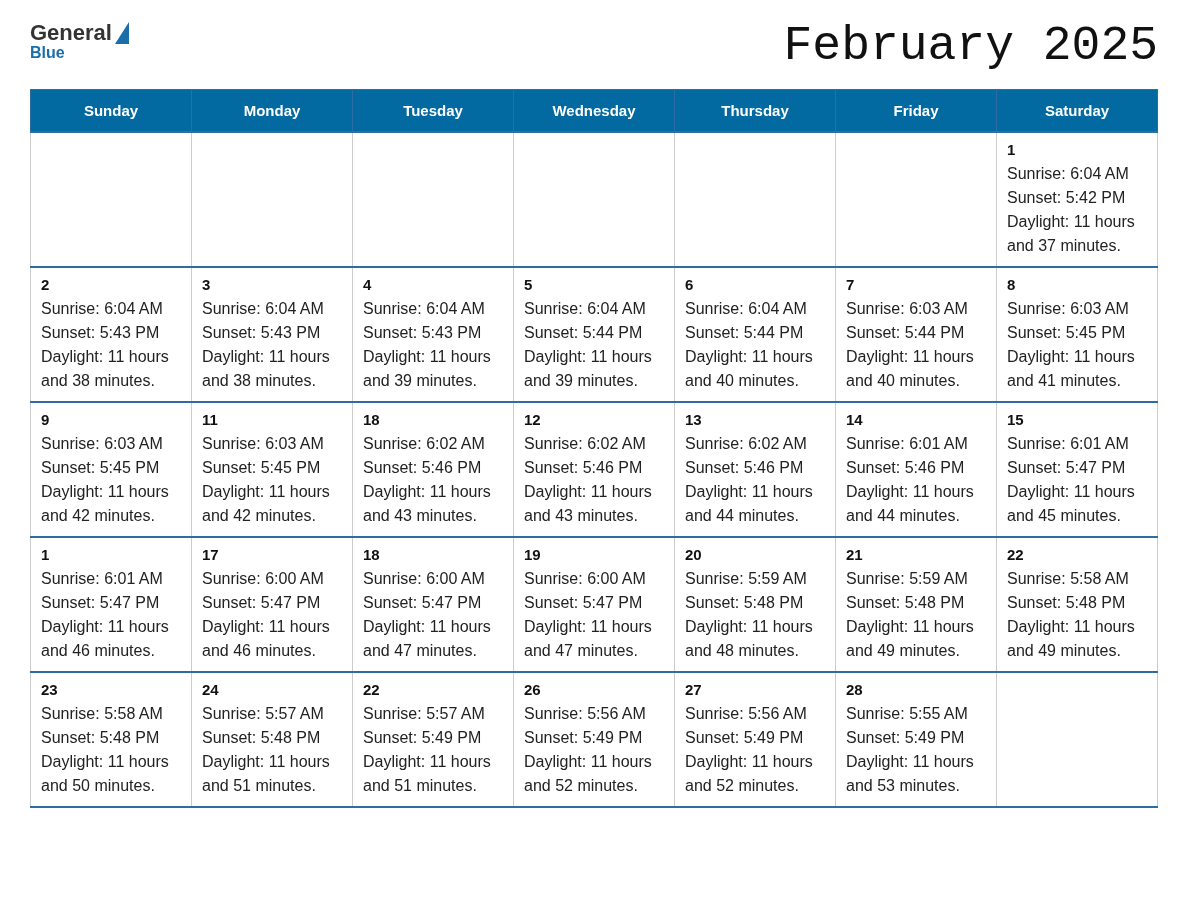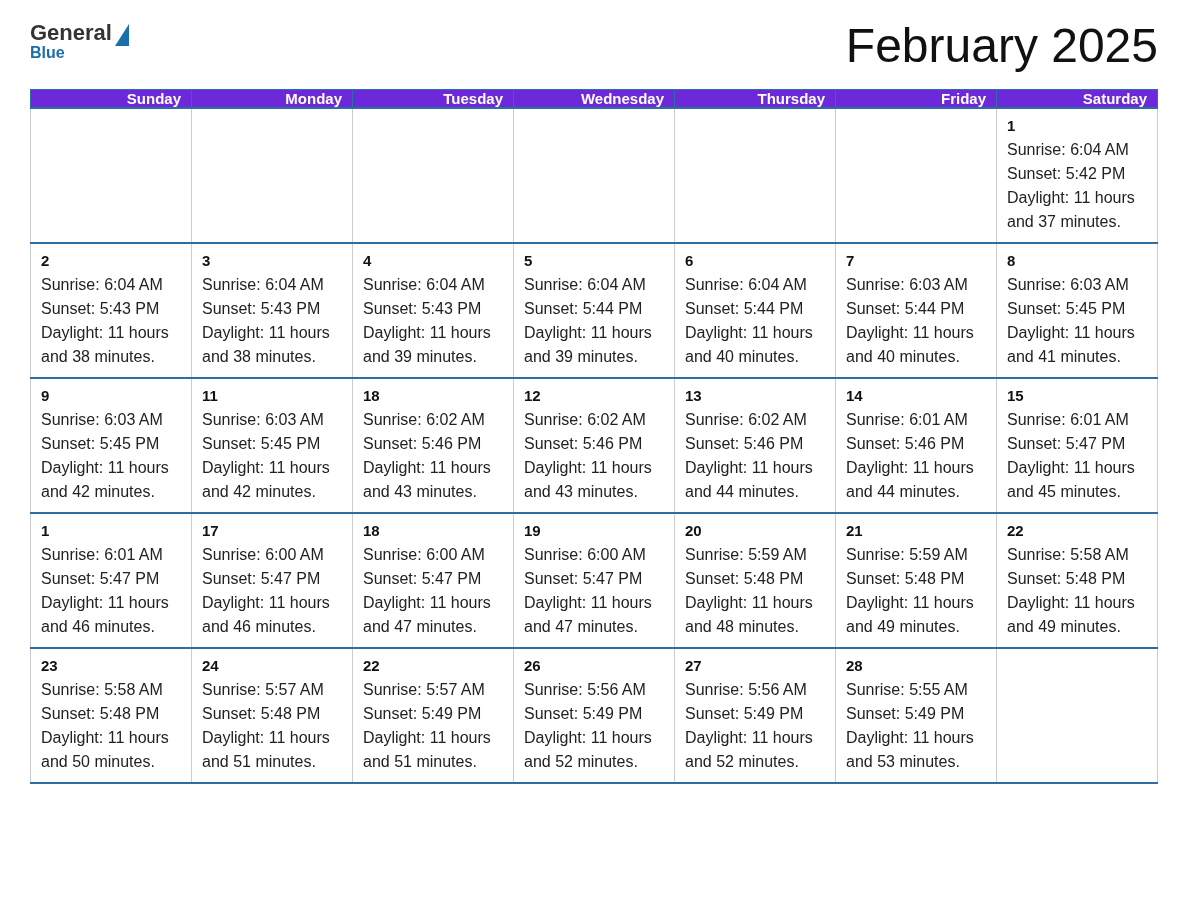--- a/index.html
+++ b/index.html
@@ -16,21 +16,21 @@
       align-items: flex-start;
       margin-bottom: 16px;
     }
     .logo {
       display: flex;
       flex-direction: column;
       align-items: flex-start;
     }
     .logo-top {
       display: flex;
-      align-items: flex-end;
+      align-items: center;
     }
     .logo-general {
       font-size: 22px;
       font-weight: bold;
       color: #333;
     }
     .logo-triangle {
       width: 0;
       height: 0;
       border-left: 14px solid transparent;
@@ -45,38 +45,39 @@
       margin-top: -2px;
     }
     .title-area {
       text-align: right;
     }
     .main-title {
       font-size: 48px;
       font-weight: normal;
       color: #111;
       line-height: 1.1;
+      font-family: Liberation Mono, monospace;
     }
     .subtitle {
       font-size: 20px;
       color: #333;
       margin-top: 4px;
     }
     .calendar {
       width: 100%;
       border-collapse: collapse;
       border: 1px solid #aaa;
     }
     .calendar th {
-      background-color: #6d28d9;
+      background-color: #0369a1;
       color: #fff;
       font-size: 15px;
       font-weight: bold;
-      padding: 0 10px;
-      text-align: right;
+      padding: 12px 10px;
+      text-align: center;
       border: 1px solid #2e6da4;
     }
     .calendar td {
       vertical-align: top;
       padding: 8px 10px;
       border: 1px solid #ccc;
       width: 14.28%;
       min-height: 110px;
       font-size: 13px;
       color: #222;

